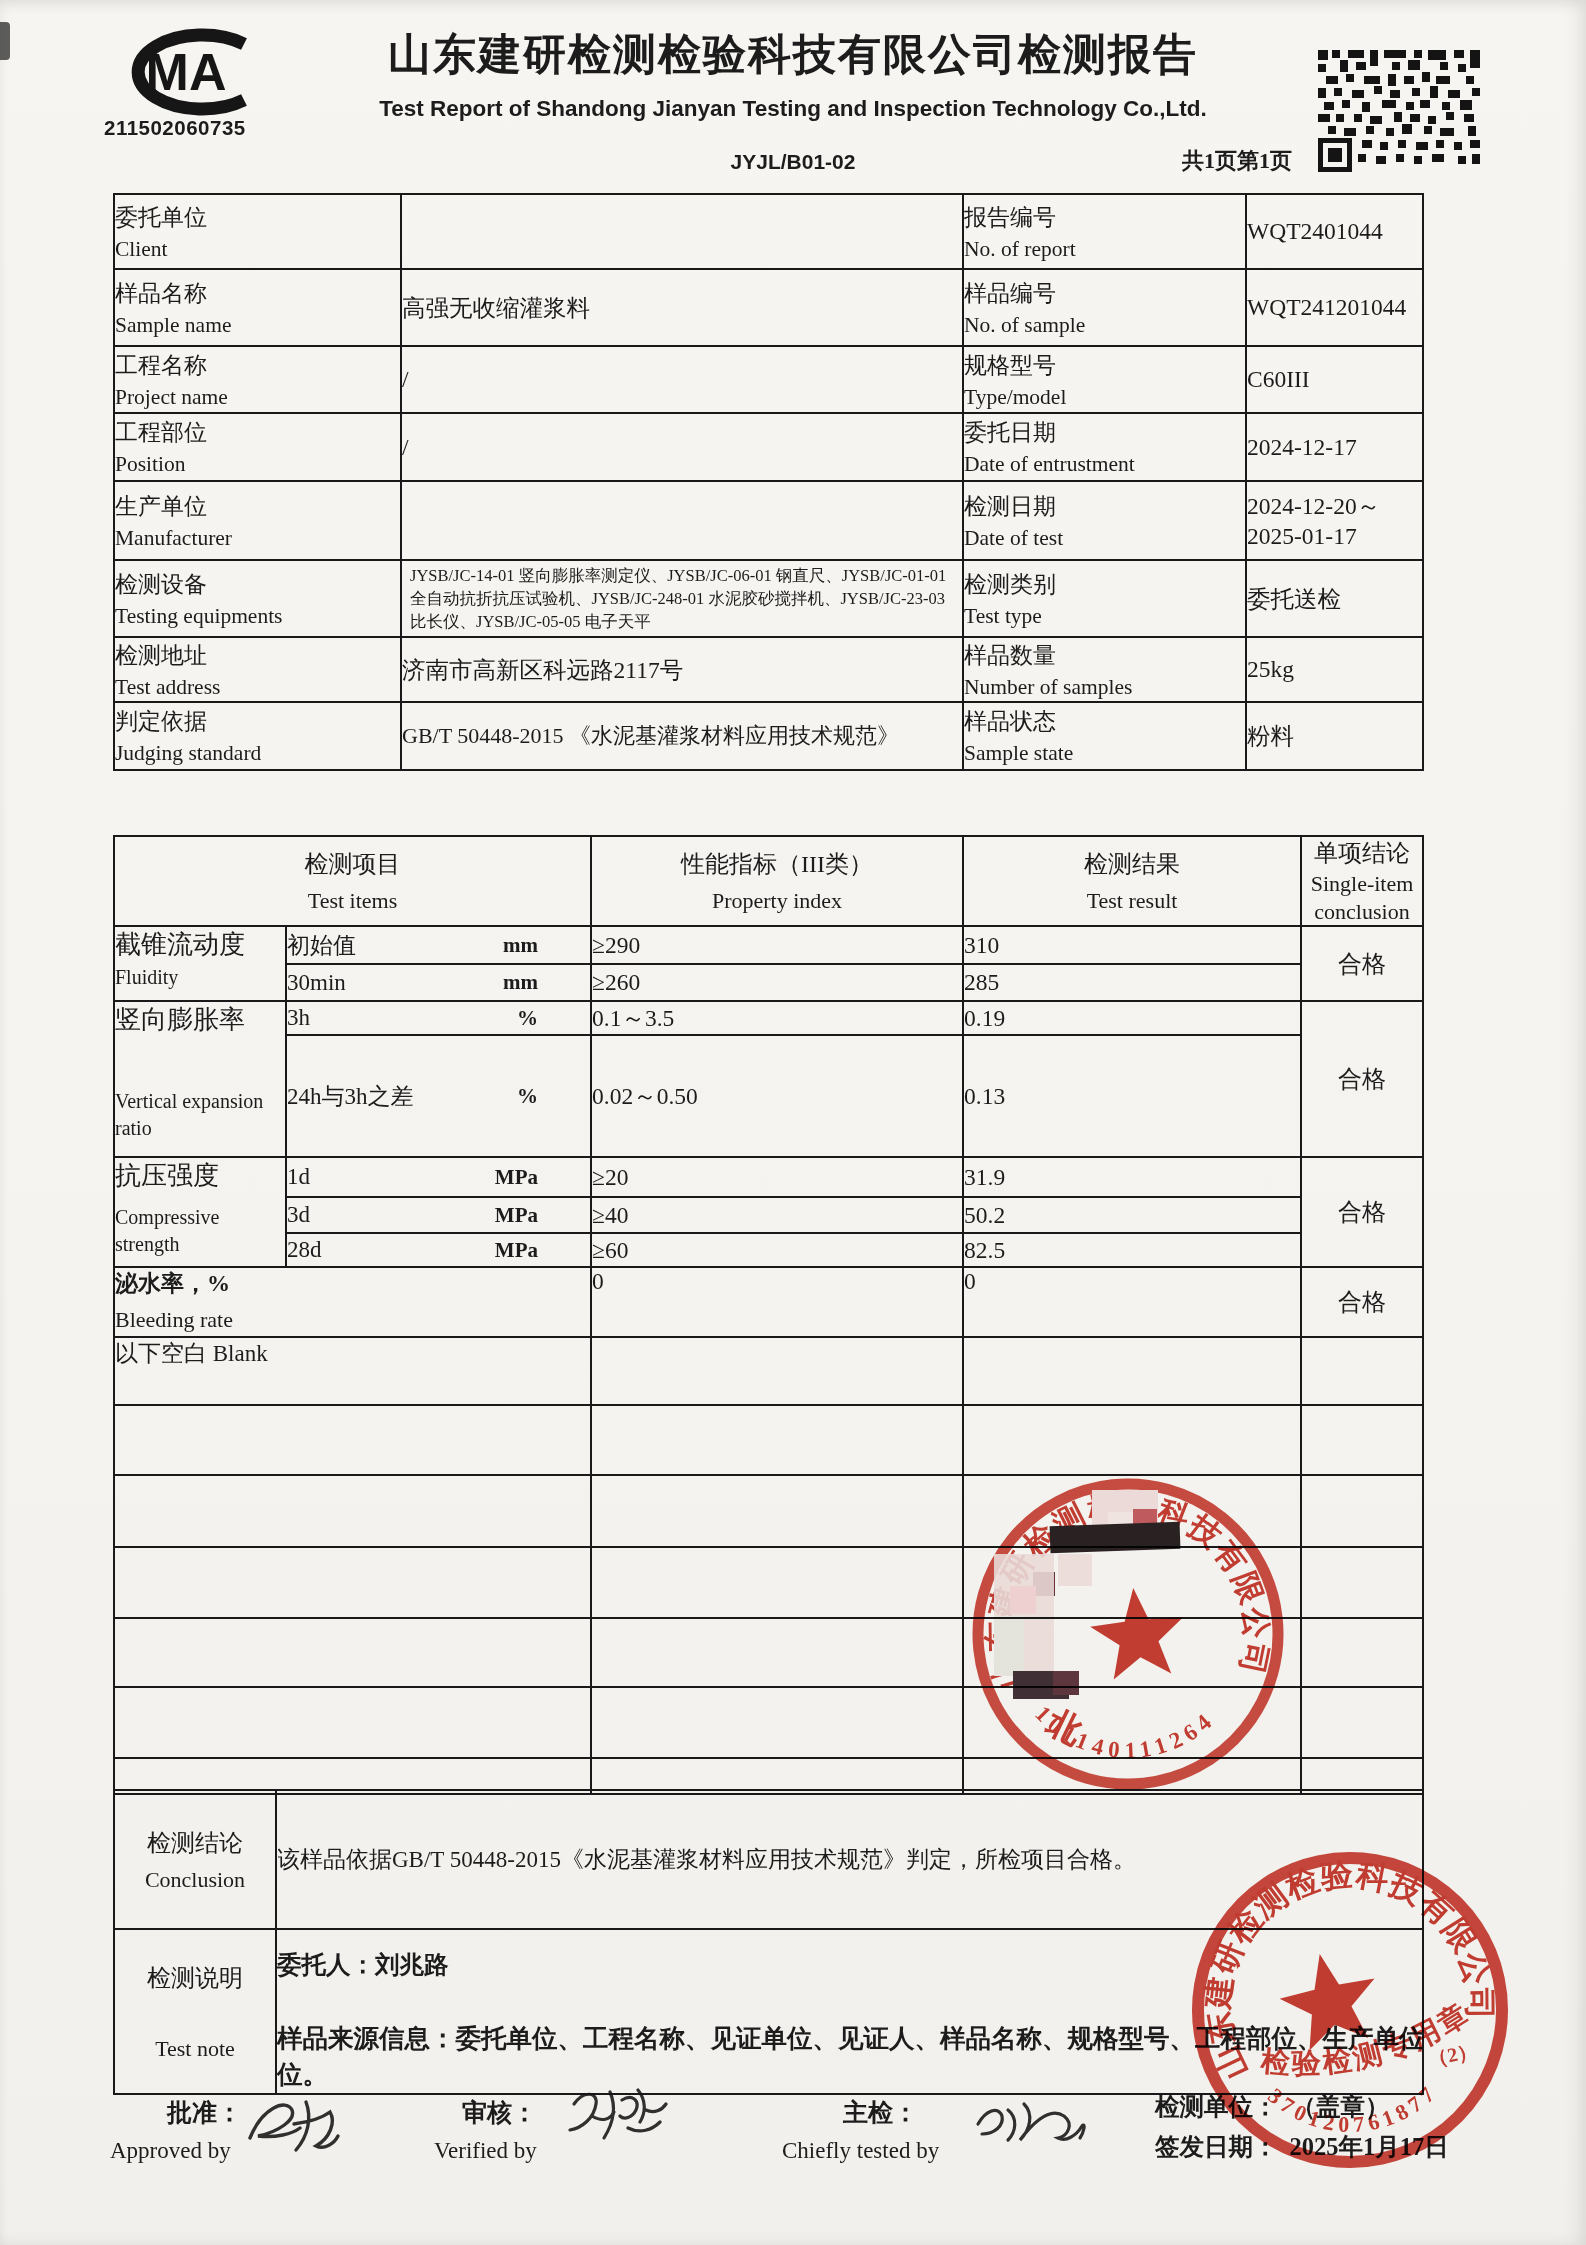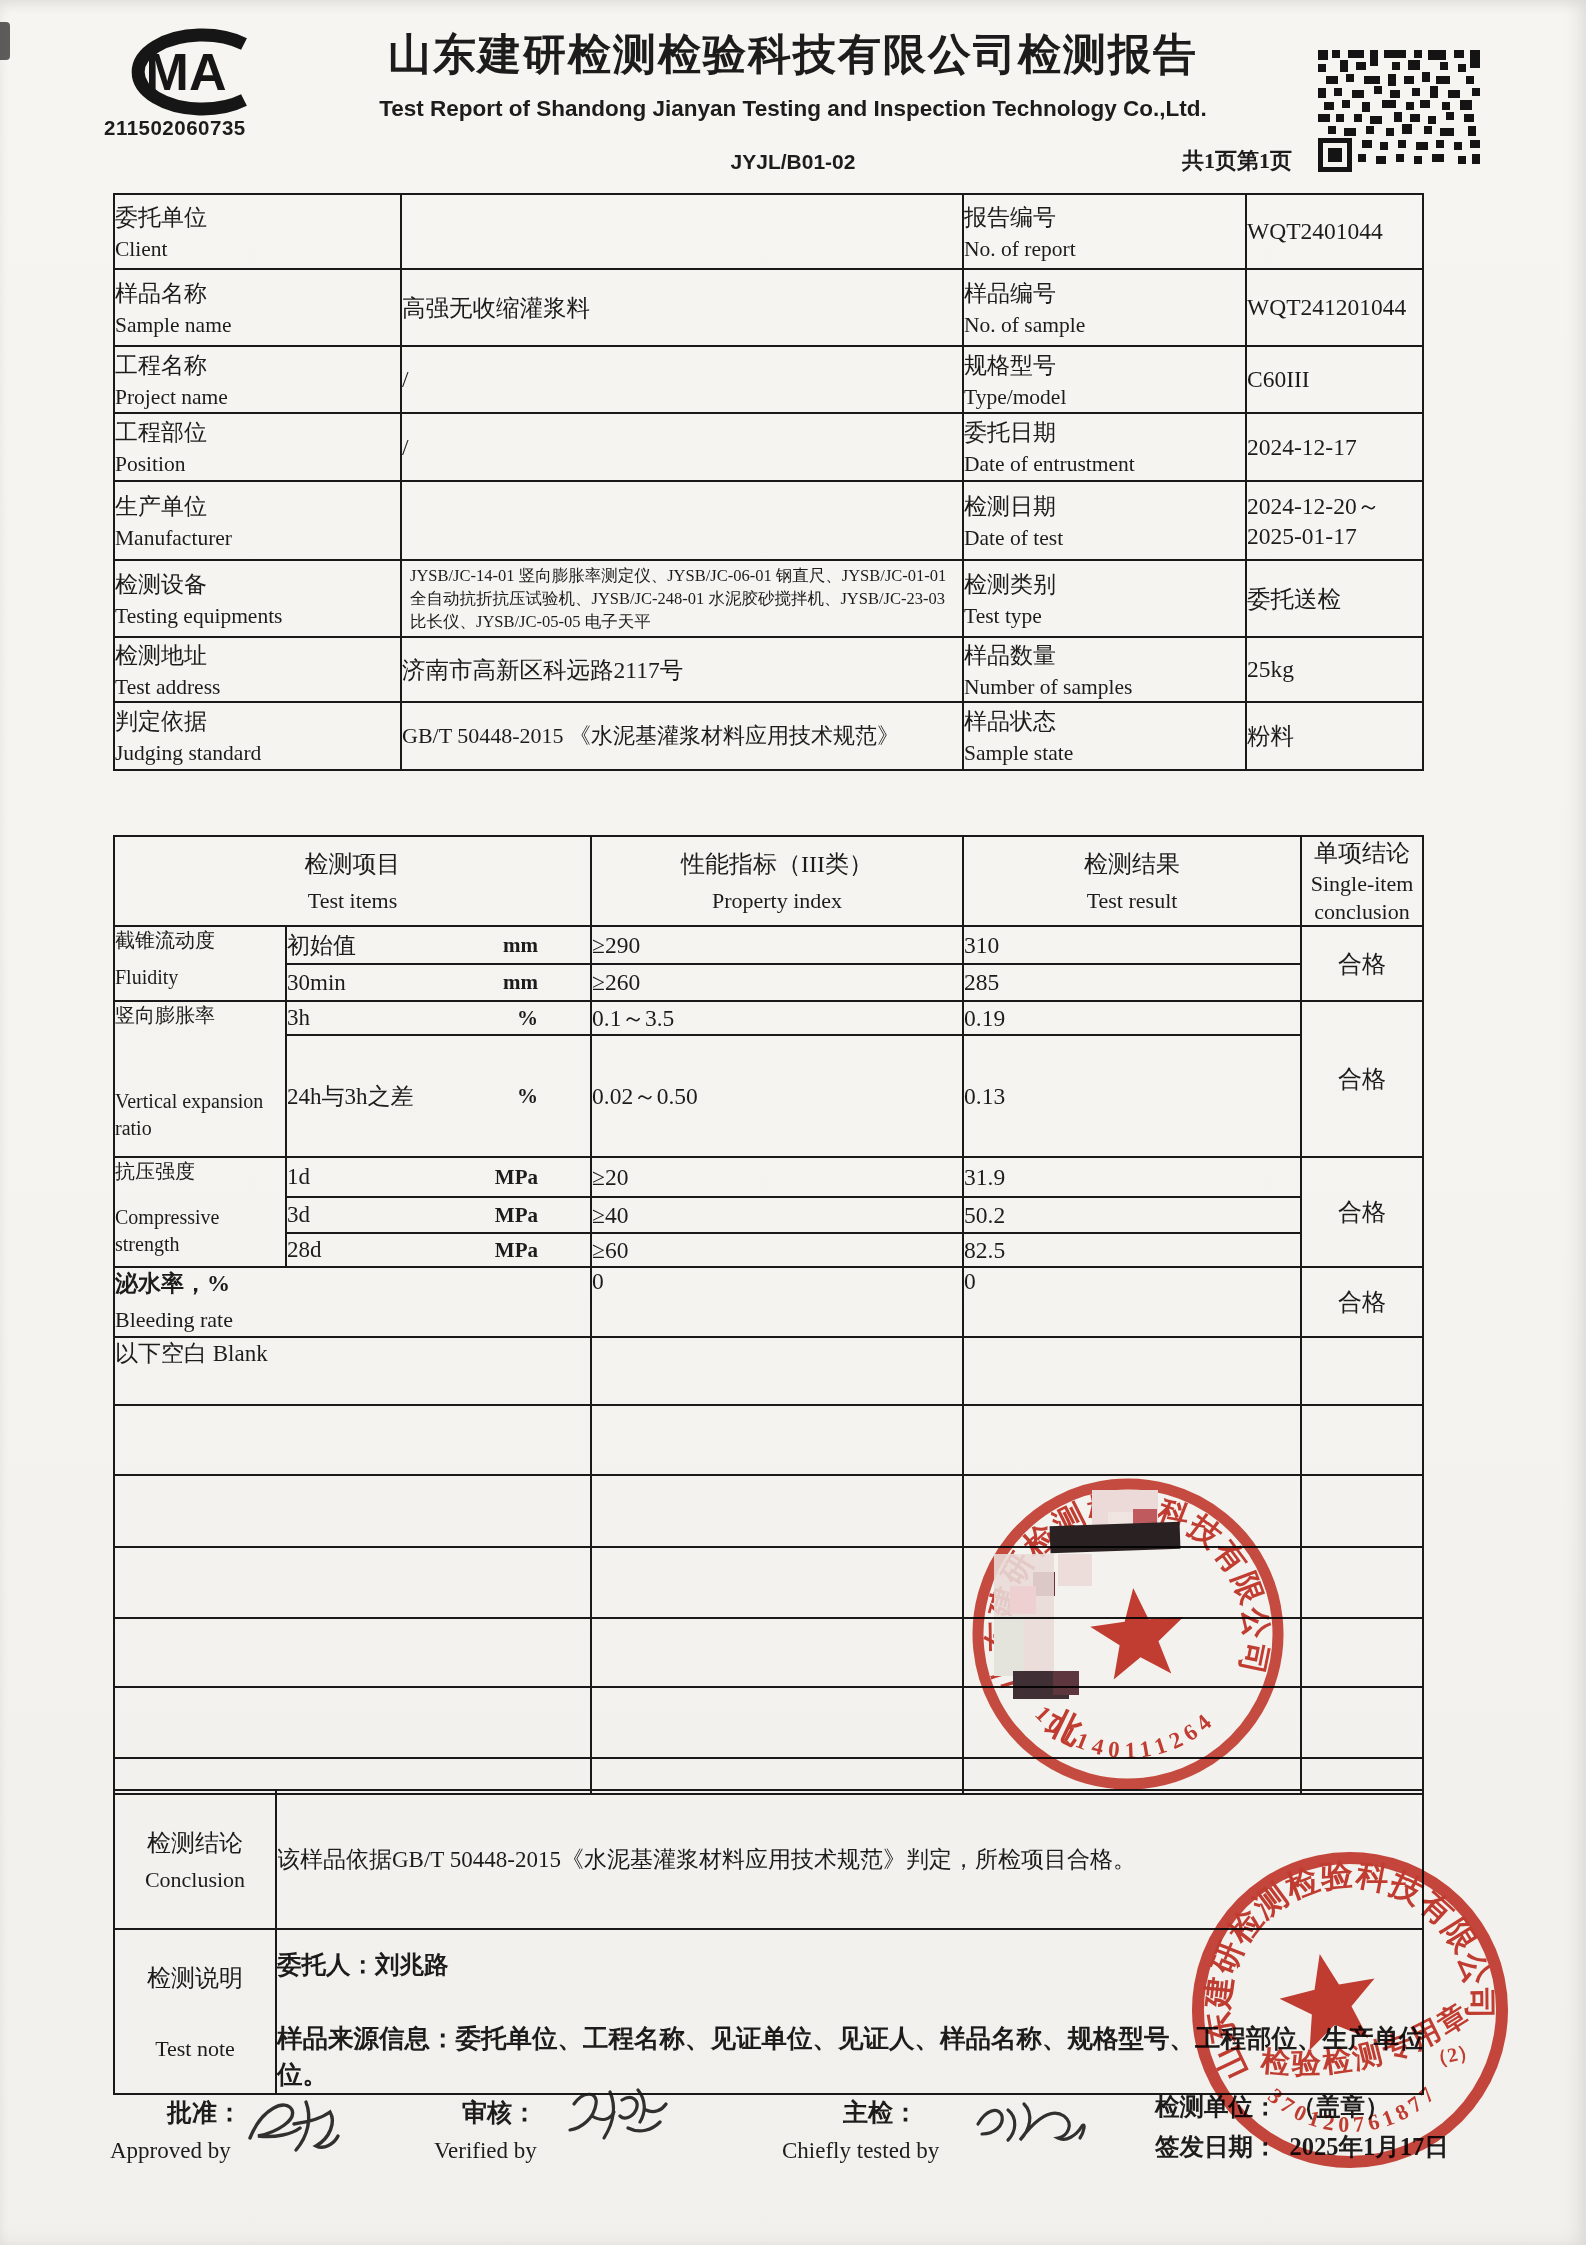--- a/index.html
+++ b/index.html
@@ -34,21 +34,21 @@
   .val.pre{white-space:pre-line;line-height:30px;}
   .val.small{font-size:16.5px;line-height:23px;padding:3px 6px 3px 8px;}
   
   .results{left:113px;top:835px;width:1309px;}
   .results th{font-weight:400;text-align:center;vertical-align:middle;}
   .results th .cn{font-size:24px;}
   .results th .en{font-size:22px;margin-top:8px;}
   .results th.cclh .en{margin-top:2px;}
   .cat{vertical-align:top;padding:4px 2px 4px 8px;}
   .catwrap{display:flex;flex-direction:column;justify-content:space-between;}
-  .catwrap .ccn{font-size:20px;}
+  .catwrap .ccn{font-size:26px;}
   .catwrap .cen{font-size:20px;line-height:27px;}
   .fl .catwrap{height:64px;}
   .ex .catwrap{height:140px;}
   .st .catwrap{height:100px;}
   .item{padding:0 0 0 10px;font-size:23px;font-weight:700;}
   .iwrap{display:flex;align-items:center;}
   .unit{margin-left:auto;margin-right:52px;font-size:21px;font-weight:700;}
   .idx,.res{font-size:23.5px;font-weight:700;padding-left:10px;vertical-align:middle;}
   .top{vertical-align:top;padding-top:3px;}
   .ccl{font-size:24px;font-weight:600;text-align:center;vertical-align:middle;}

